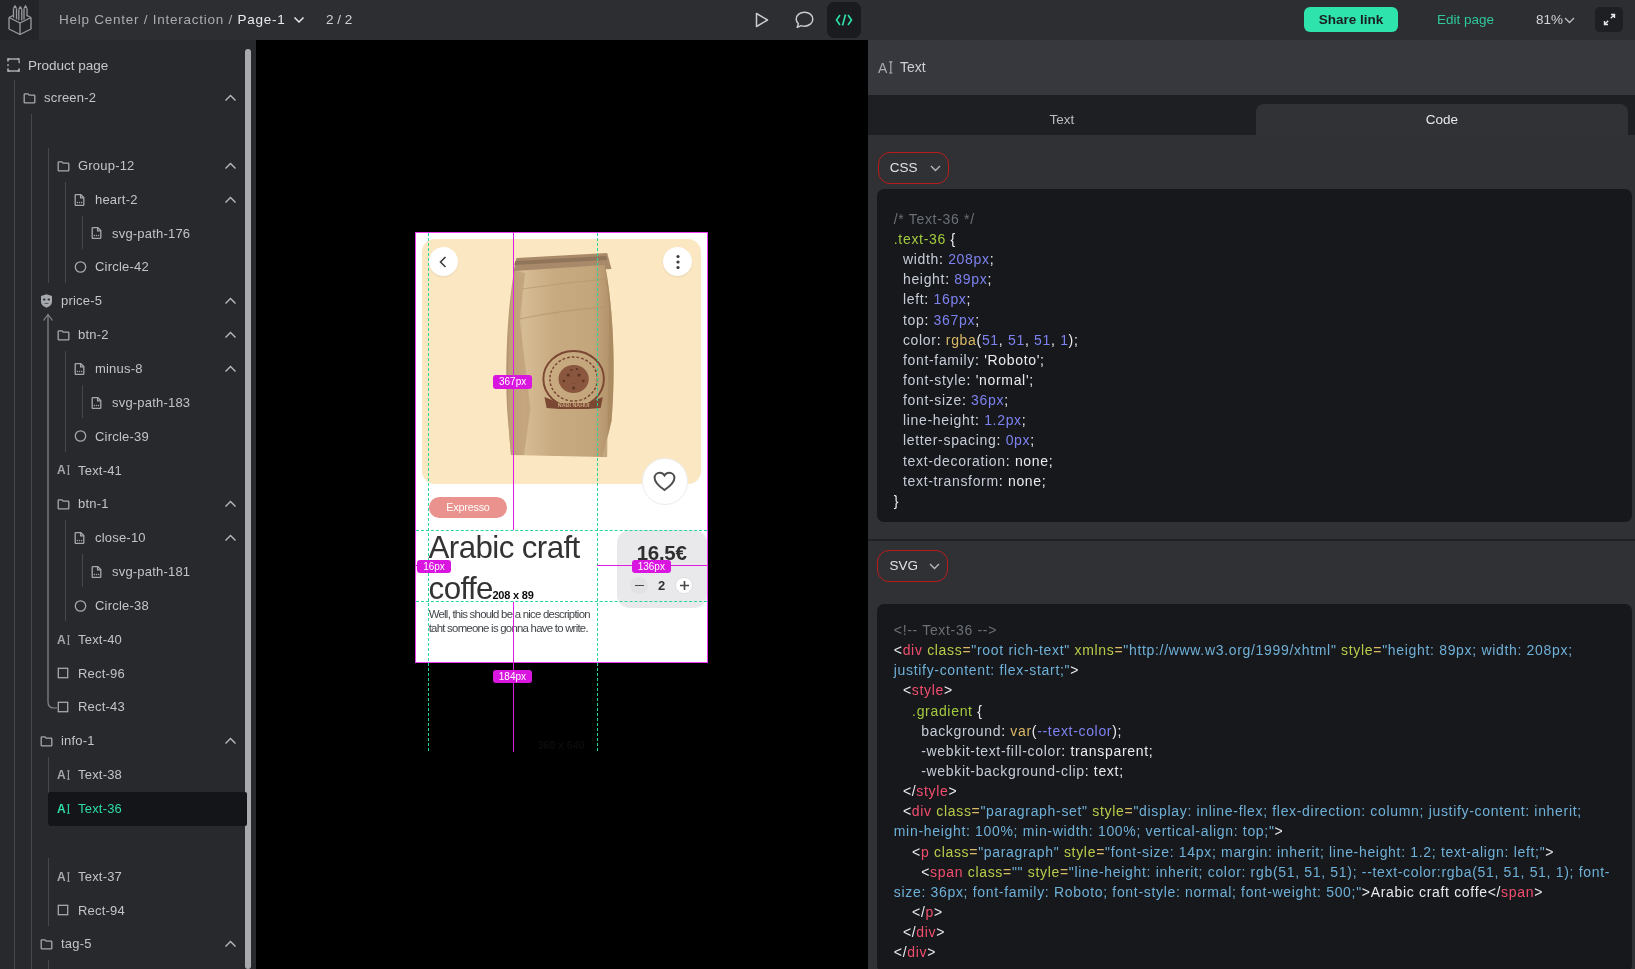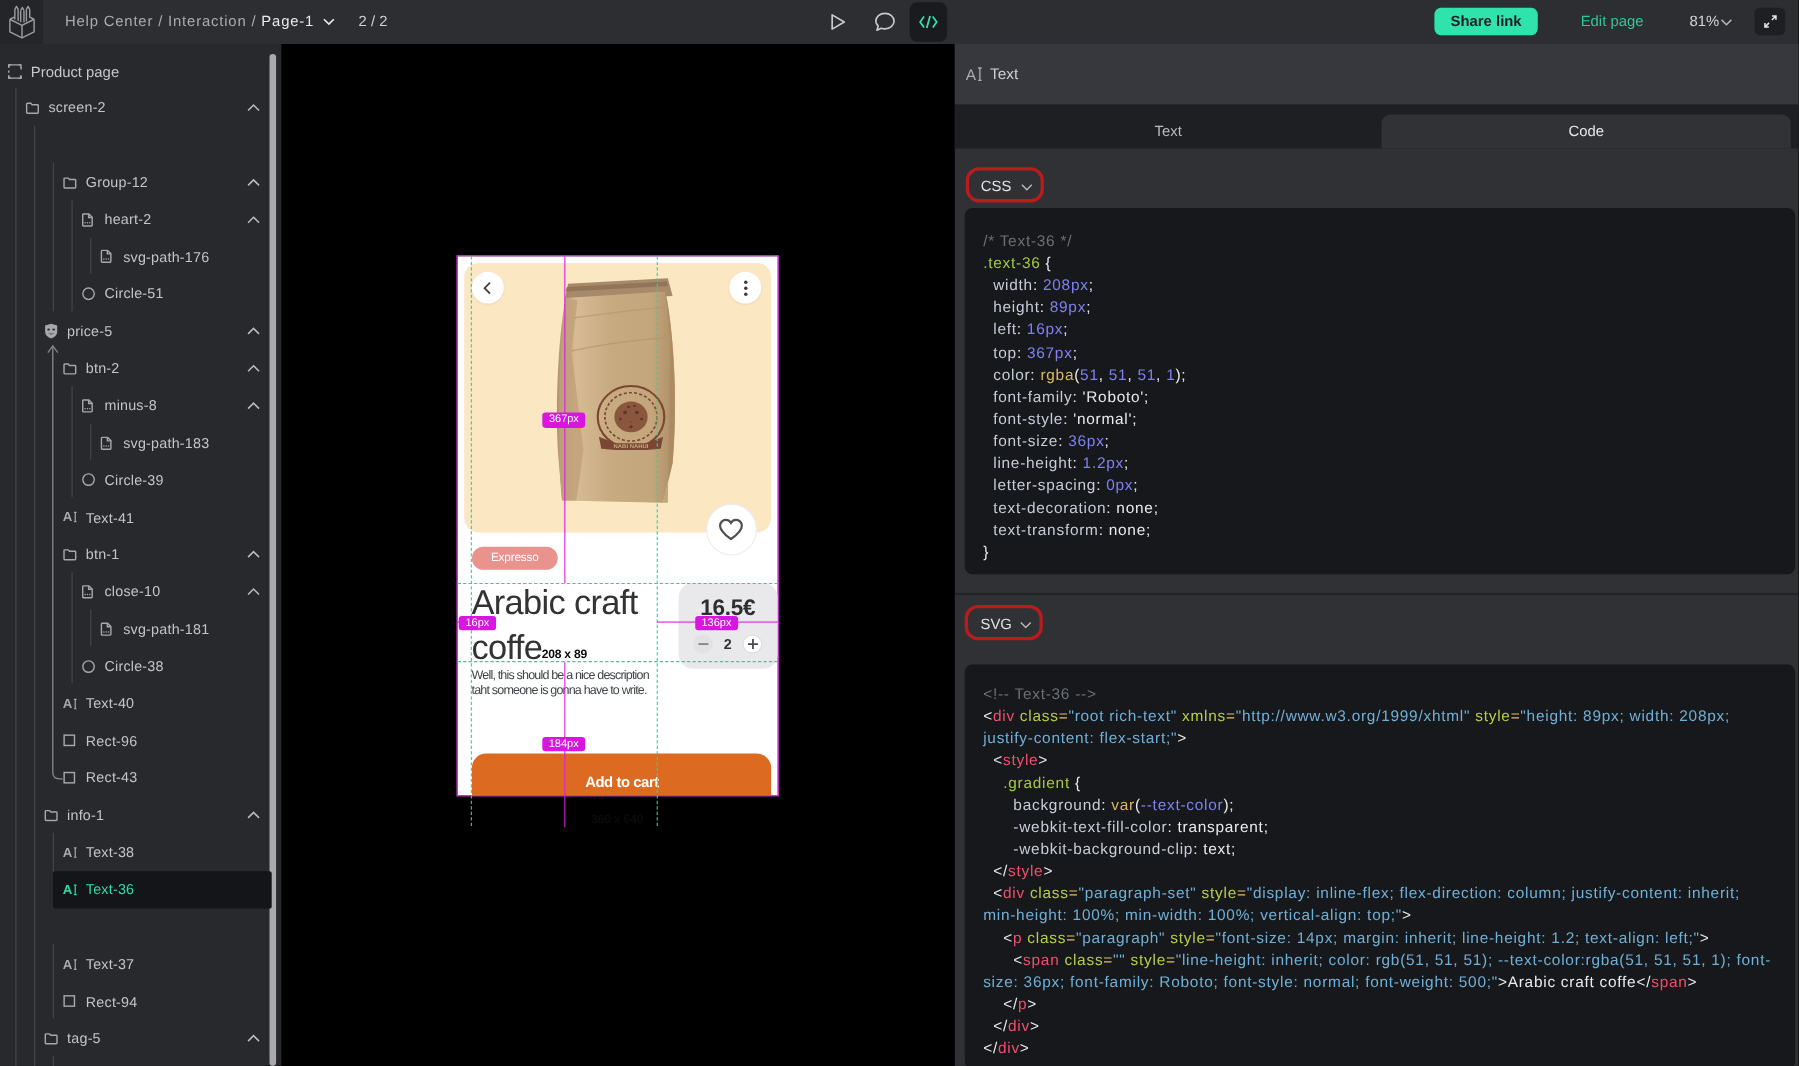--- a/index.html
+++ b/index.html
@@ -23,21 +23,21 @@
 .trow {position:absolute;left:0;width:247px;height:33.8px}
 .trow.sel {background:#141519;left:48px;width:199px;border-radius:2px}
 .trow.sel .ticon {margin-left:-48px}
 .trow.sel .tlabel {margin-left:-48px}
 .ticon {position:absolute;top:50%;transform:translateY(-50%);display:flex}
 .tlabel {position:absolute;top:0;height:33.8px;line-height:33.8px;font-size:13px;letter-spacing:.2px}
 .chev {position:absolute;right:10px;top:13px}
 
 .canvas {position:absolute;left:256px;top:40px;width:612px;height:929px;background:#000}
 
-.screen {position:absolute;left:415.6px;top:233px;width:291.6px;height:490px;background:#fff;outline:1px solid #E83BF2;overflow:hidden}
+.screen {position:absolute;left:415.6px;top:233px;width:291.6px;height:429px;background:#fff;outline:1px solid #E83BF2;overflow:hidden}
 .pimg {position:absolute;left:6.8px;top:5.6px;width:278.6px;height:245.8px;background:#FBE7C2;border-radius:13px;overflow:hidden}
 .circbtn {position:absolute;width:29.2px;height:29.2px;background:#fff;border-radius:50%;box-shadow:0 1px 2px rgba(0,0,0,.08);display:flex;align-items:center;justify-content:center}
 .heartbtn {position:absolute;left:226px;top:225px;width:46.6px;height:46.6px;background:#fff;border:1px solid #ECECEF;border-radius:50%;display:flex;align-items:center;justify-content:center}
 .pill {position:absolute;left:13.4px;top:264.4px;width:78px;height:20.2px;background:#E9928E;border-radius:10.5px;color:#fff;font-size:10.8px;letter-spacing:-0.2px;text-align:center;line-height:20.5px}
 .ptitle {position:absolute;left:13px;top:293.7px;width:170px;font-size:31.3px;line-height:41.2px;font-weight:normal;color:#333;letter-spacing:-0.6px}
 .pricebox {position:absolute;left:201px;top:296.5px;width:90px;height:78.1px;background:#E9E9EB;border-radius:13px}
 .pricetxt {position:absolute;left:0;top:11px;width:100%;text-align:center;font-size:20.5px;font-weight:bold;color:#2E2E2E;letter-spacing:-0.3px}
 .minus {position:absolute;left:13.6px;top:47px;width:17.8px;height:17.8px;border-radius:50%;background:#E2E2E5;display:flex;align-items:center;justify-content:center}
 .plus {position:absolute;right:13.6px;top:47px;width:17.8px;height:17.8px;border-radius:50%;background:#fff;border:1px solid #DDDDE0;display:flex;align-items:center;justify-content:center}
 .qty {position:absolute;left:0;top:48.5px;width:100%;text-align:center;font-size:13px;font-weight:bold;color:#333}
@@ -49,21 +49,21 @@
 .dashh {position:absolute;left:415.6px;width:291.6px;height:0;border-top:1.6px dashed #25D79E}
 .mline {position:absolute;background:#E01BE6}
 .mlabel {position:absolute;height:13.5px;background:#D916DF;border-radius:3px;color:#fff;font-size:10px;line-height:13.5px;padding:0 6px;letter-spacing:0}
 .sizelbl {position:absolute;height:10px;color:#0b0b0b;font-size:11px;line-height:10px;text-align:center;font-weight:bold;letter-spacing:-0.2px}
 
 .panel {position:absolute;left:868px;top:40px;width:767px;height:929px;background:#2F3134}
 .phead {position:absolute;left:0;top:0;width:767px;height:55px;background:#36383D}
 .ptabs {position:absolute;left:0;top:55px;width:767px;height:40px;background:#1E1F22}
 .tab-code {position:absolute;left:388px;top:9px;width:372px;height:31px;background:#303236;border-radius:8px 8px 0 0}
 .tablabel {position:absolute;top:9px;height:31px;line-height:31px;font-size:13.5px}
-.dropdown {position:absolute;width:71px;height:31.4px;border:3px solid #b91c1c;border-radius:12px;color:#E0E2E5;font-size:13.5px;line-height:30px;padding-left:11px}
+.dropdown {position:absolute;width:71px;height:31.4px;border:1px solid #b91c1c;border-radius:12px;color:#E0E2E5;font-size:13.5px;line-height:30px;padding-left:11px}
 .ddchev {position:absolute;right:7px;top:12px}
 .codeblock {position:absolute;left:9.4px;width:754.8px;background:#17181B;border-radius:7px;overflow:hidden}
 .cline {position:absolute;left:16.4px;height:20px;line-height:20px;font-size:14px;white-space:pre;letter-spacing:.68px}
 .pdivider {position:absolute;left:0;top:499px;width:767px;height:2px;background:#212226}
 </style></head>
 <body>
 <div id="app">
   <div class="topbar">
     <div class="logosq">
         <svg width="36" height="36" viewBox="0 0 36 36">
@@ -197,21 +197,21 @@
             </svg>
           </span>
           <span class="tlabel" style="left:112px;color:#C2C4C8">svg-path-176</span>
         </div>
 <div class="trow" style="top:210.3px">
           <span class="ticon" style="left:74px">
             <svg width="13" height="13" viewBox="0 0 13 13">
               <circle cx="6.5" cy="6.5" r="5.2" stroke="#A5A8AC" fill="none" stroke-width="1.3"></circle>
             </svg>
           </span>
-          <span class="tlabel" style="left:95px;color:#C2C4C8">Circle-51</span>
+          <span class="tlabel" style="left:95px;color:#C2C4C8">Circle-42</span>
         </div>
 <div class="trow" style="top:244.2px">
           <span class="ticon" style="left:40px">
             <svg width="13" height="15" viewBox="0 0 13 15">
               <path d="M6.5 0.8 L12 2.5 L12 8 Q12 12.2 6.5 14.2 Q1 12.2 1 8 L1 2.5 Z" fill="#A5A8AC" stroke="none"></path>
               <ellipse cx="4.2" cy="6" rx="1.3" ry="0.9" fill="#2b2d30"></ellipse>
               <ellipse cx="8.8" cy="6" rx="1.3" ry="0.9" fill="#2b2d30"></ellipse>
               <path d="M3.6 9.2 Q6.5 11.8 9.4 9.2 Q6.5 10.4 3.6 9.2 Z" fill="#2b2d30"></path>
             </svg>
           </span>

